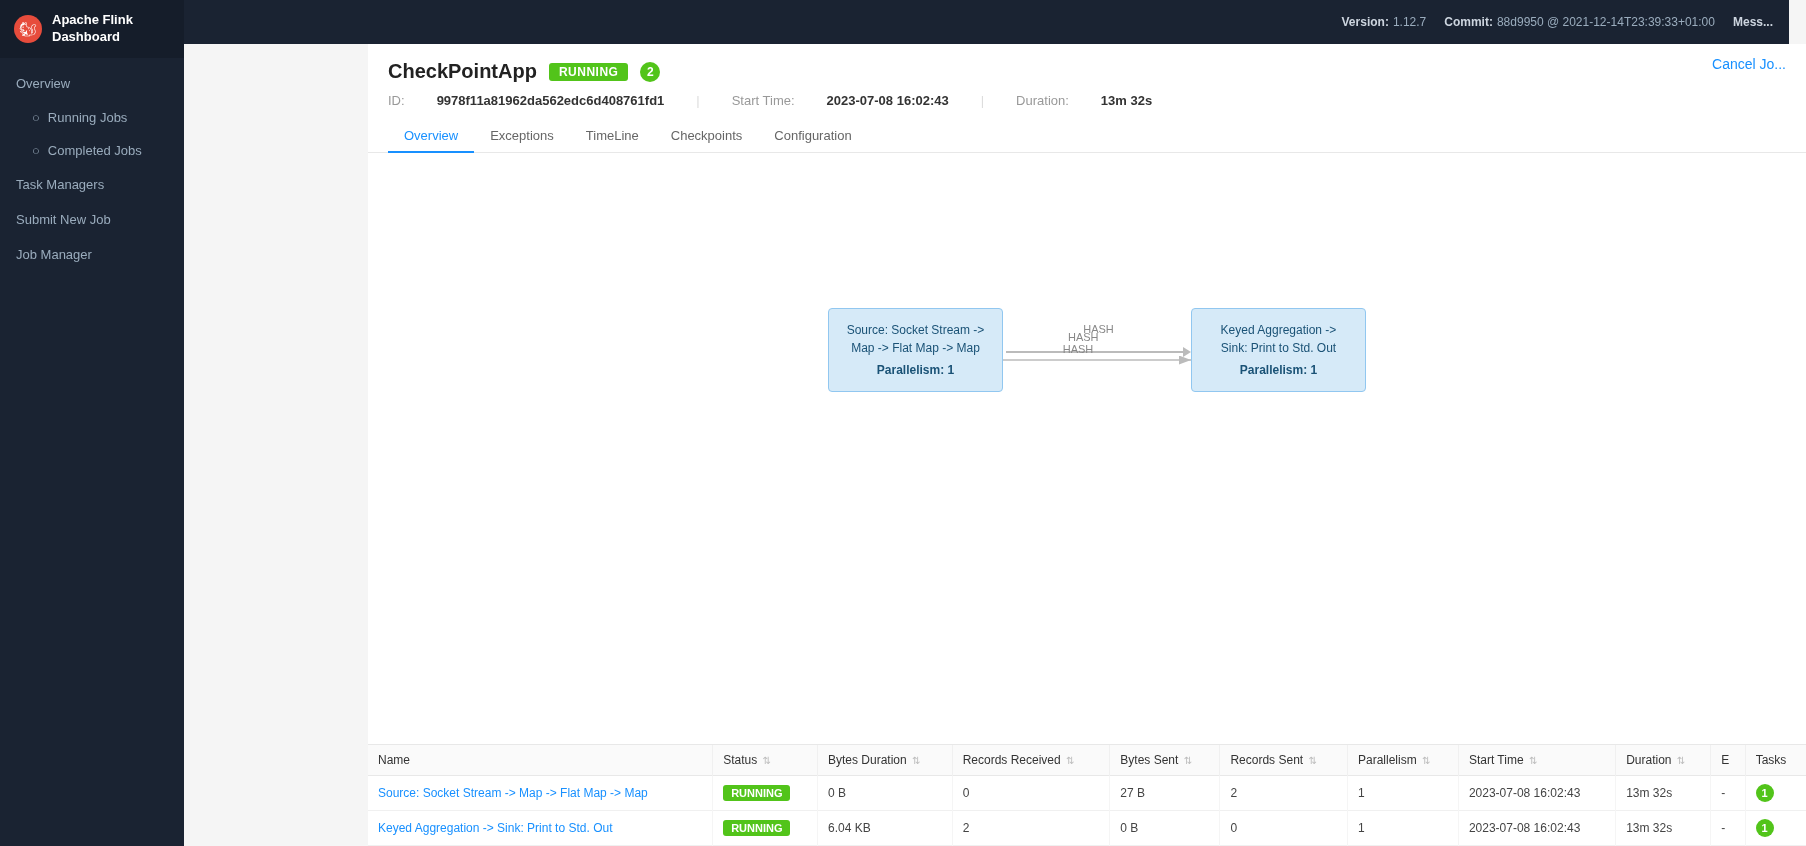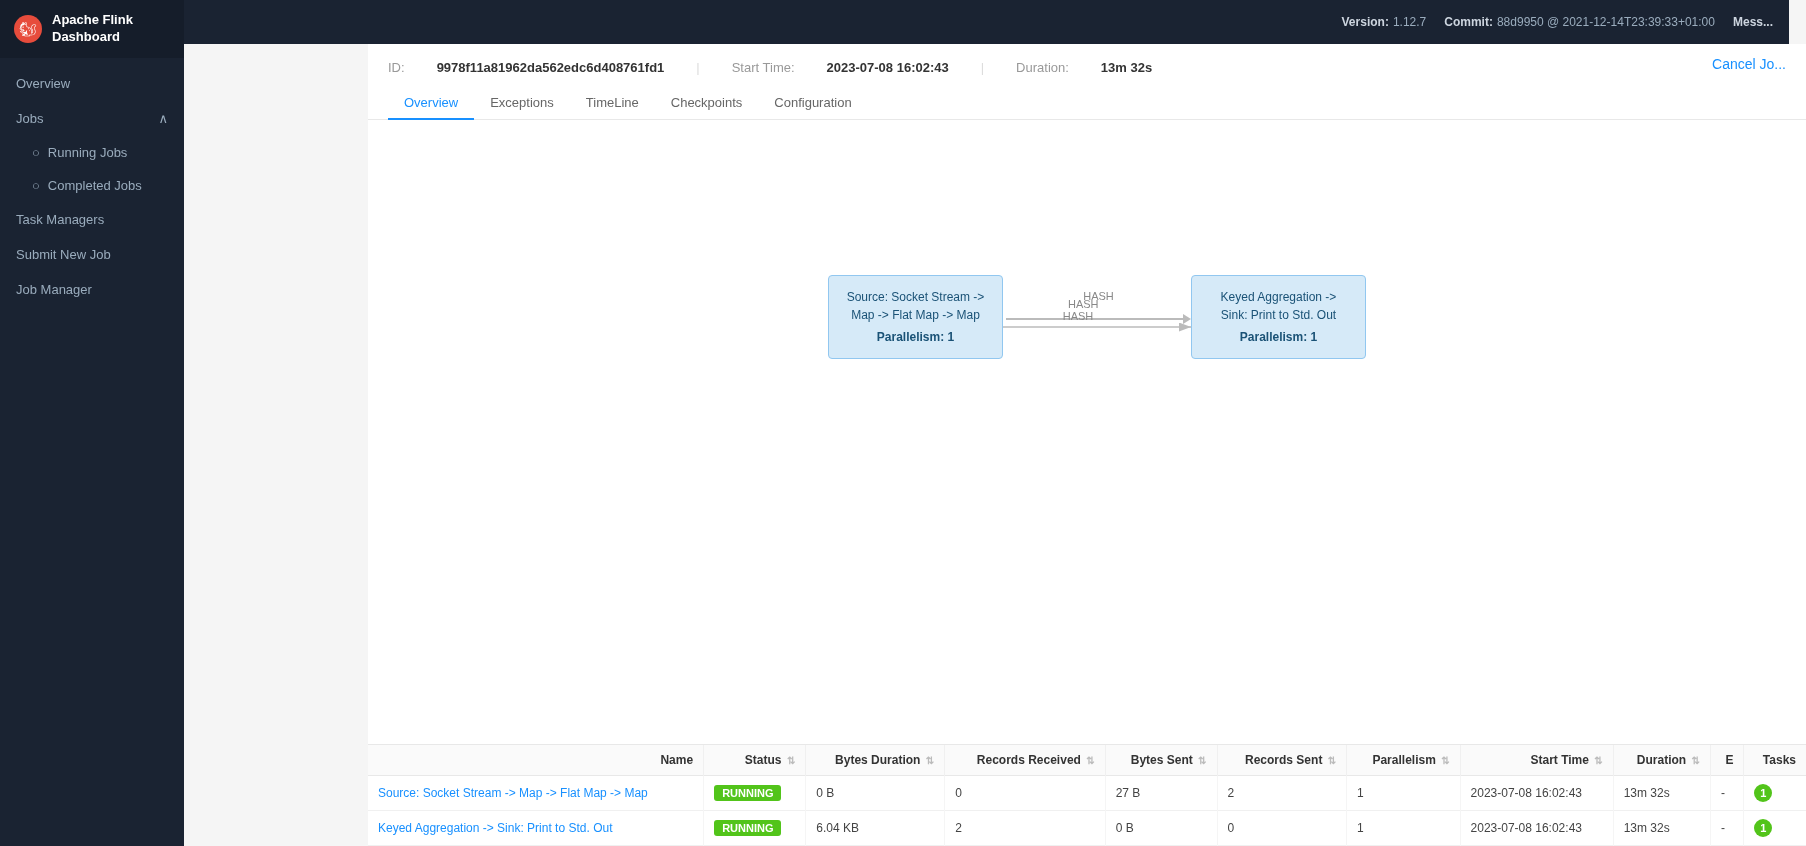--- a/index.html
+++ b/index.html
@@ -243,22 +243,22 @@
       width: 100%;
       border-collapse: collapse;
       font-size: 12px;
     }
     thead tr {
       background: #fafafa;
       border-bottom: 1px solid #e8e8e8;
     }
     thead th {
       padding: 8px 10px;
-      text-align: right;
-      font-weight: 700;
+      text-align: left;
+      font-weight: 400;
       color: #333;
       white-space: nowrap;
       border-right: 1px solid #f0f0f0;
       cursor: pointer;
     }
     thead th:last-child { border-right: none; }
     tbody tr {
       border-bottom: 1px solid #f0f0f0;
     }
     tbody td {
@@ -296,24 +296,20 @@
 
 <div id="sidebar">
   <div id="sidebar-header">
     <div id="sidebar-logo">🐿</div>
     <div id="sidebar-title">Apache Flink Dashboard</div>
   </div>
   <nav class="sidebar-nav">
     <div class="sidebar-item">
       <span>Overview</span>
     </div>
-    <div class="sidebar-section-header">
-      <span>Jobs</span>
-      <span>∧</span>
-    </div>
     <div class="sidebar-sub-item">
       <span>○</span>
       <span>Running Jobs</span>
     </div>
     <div class="sidebar-sub-item">
       <span>○</span>
       <span>Completed Jobs</span>
     </div>
     <div class="sidebar-item">
       <span>Task Managers</span>
@@ -331,20 +327,25 @@
   <span class="topbar-label">Version:</span>
   <span class="topbar-value">1.12.7</span>
   <span class="topbar-label">Commit:</span>
   <span class="topbar-value">88d9950 @ 2021-12-14T23:39:33+01:00</span>
   <span class="topbar-label">Mess...</span>
 </div>
 
 <div id="main">
 
   <div id="job-header">
+    <div id="job-title-row">
+      <span id="job-name">CheckPointApp</span>
+      <span id="job-status-badge">RUNNING</span>
+      <span id="job-count-badge">2</span>
+    </div>
     <div id="job-meta">
       <span class="meta-label">ID:</span>
       <span class="meta-value">9978f11a81962da562edc6d408761fd1</span>
       <span class="meta-sep">|</span>
       <span class="meta-label">Start Time:</span>
       <span class="meta-value">2023-07-08 16:02:43</span>
       <span class="meta-sep">|</span>
       <span class="meta-label">Duration:</span>
       <span class="meta-value">13m 32s</span>
     </div>

